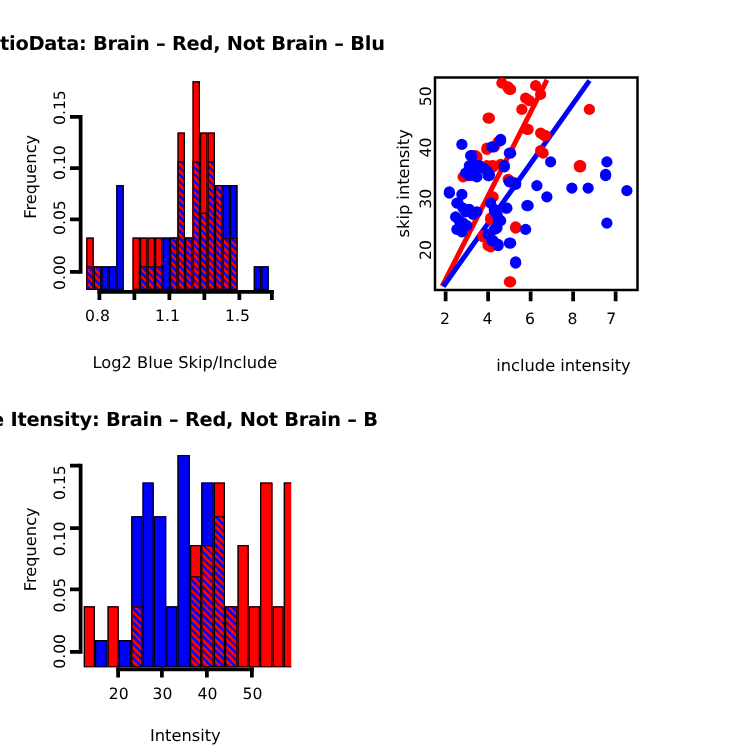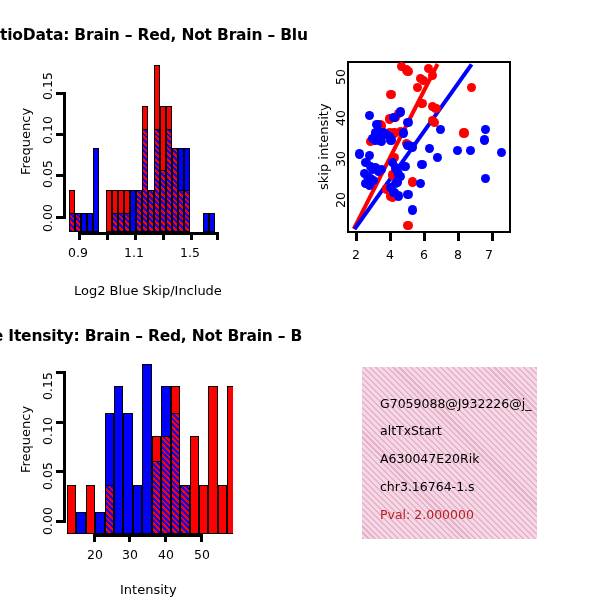--- a/index.html
+++ b/index.html
@@ -77,21 +77,21 @@
     <div class="rule" style="left:56px;top:92px;width:8px;height:3px;"></div>
 
     <div class="rule" style="left:78px;top:232px;width:141px;height:3px;"></div>
     <div class="rule" style="left:78px;top:232px;width:3px;height:8px;"></div>
     <div class="rule" style="left:106px;top:232px;width:3px;height:8px;"></div>
     <div class="rule" style="left:134px;top:232px;width:3px;height:8px;"></div>
     <div class="rule" style="left:162px;top:232px;width:3px;height:8px;"></div>
     <div class="rule" style="left:190px;top:232px;width:3px;height:8px;"></div>
     <div class="rule" style="left:216px;top:232px;width:3px;height:8px;"></div>
 
-    <div class="ticklab" style="left:68px;top:245px;">0.9</div>
+    <div class="ticklab" style="left:68px;top:245px;">0.8</div>
     <div class="ticklab" style="left:124px;top:245px;">1.1</div>
     <div class="ticklab" style="left:180px;top:245px;">1.5</div>
 
     <div class="plotbox" id="hist-ratio-bars" style="left:63px;top:60px;width:170px;height:172px;">
         <div class="bar red" style="left: 6.07143px; width: 6.07143px; top: 129.956px; height: 42.0444px;"></div>
         <div class="bar purple" style="left: 6.07143px; width: 6.07143px; top: 152.889px; height: 19.1111px;"></div>
         <div class="bar red" style="left: 12.1429px; width: 6.07143px; top: 152.889px; height: 19.1111px;"></div>
         <div class="bar purple" style="left: 12.1429px; width: 6.07143px; top: 152.889px; height: 19.1111px;"></div>
         <div class="bar blue" style="left: 18.2143px; width: 6.07143px; top: 152.889px; height: 19.1111px;"></div>
         <div class="bar blue" style="left: 24.2857px; width: 6.07143px; top: 152.889px; height: 19.1111px;"></div>
@@ -125,20 +125,21 @@
         <div class="bar blue" style="left: 139.643px; width: 6.07143px; top: 152.889px; height: 19.1111px;"></div>
         <div class="bar blue" style="left: 145.714px; width: 6.07143px; top: 152.889px; height: 19.1111px;"></div>
       </div>
   </div>
 
   <div class="panel" style="left:300px;top:0;width:300px;height:310px;">
 
 
     <div class="axlabel vert" style="left:16px;top:190px;">skip intensity</div>
 
+    <div class="axlabel" style="left:97px;top:286px;">include intensity</div>
 
     <div class="ticklab vert" style="left:33px;top:208px;">20</div>
     <div class="ticklab vert" style="left:33px;top:167px;">30</div>
     <div class="ticklab vert" style="left:33px;top:126px;">40</div>
     <div class="ticklab vert" style="left:33px;top:85px;">50</div>
 
     <div class="rule" style="left:48px;top:193px;width:8px;height:3px;"></div>
     <div class="rule" style="left:48px;top:152px;width:8px;height:3px;"></div>
     <div class="rule" style="left:48px;top:111px;width:8px;height:3px;"></div>
     <div class="rule" style="left:48px;top:70px;width:8px;height:3px;"></div>
@@ -302,23 +303,14 @@
         <div class="bar red" style="left: 117.111px; width: 9.44444px; top: 129.775px; height: 49.225px;"></div>
         <div class="bar purple" style="left: 117.111px; width: 9.44444px; top: 129.775px; height: 49.225px;"></div>
         <div class="bar red" style="left: 126.556px; width: 9.44444px; top: 80.55px; height: 98.45px;"></div>
         <div class="bar red" style="left: 136px; width: 9.44444px; top: 129.775px; height: 49.225px;"></div>
         <div class="bar red" style="left: 145.444px; width: 9.44444px; top: 31.325px; height: 147.675px;"></div>
         <div class="bar red" style="left: 154.889px; width: 9.44444px; top: 129.775px; height: 49.225px;"></div>
         <div class="bar red" style="left: 164.333px; width: 9.44444px; top: 31.325px; height: 147.675px;"></div>
       </div>
   </div>
 
-  <div class="panel" style="left:300px;top:310px;width:300px;height:290px;">
-    <div class="infobox" style="left:62px;top:57px;width:175px;height:172px;">
-      <div class="infoline" style="left:18px;top:29px;">G7059088@J932226@j_</div>
-      <div class="infoline" style="left:18px;top:56px;">altTxStart</div>
-      <div class="infoline" style="left:18px;top:84px;">A630047E20Rik</div>
-      <div class="infoline" style="left:18px;top:112px;">chr3.16764-1.s</div>
-      <div class="infoline pval" style="left:18px;top:140px;">Pval: 2.000000</div>
-    </div>
-  </div>
 
 </div>
 
 </body></html>

